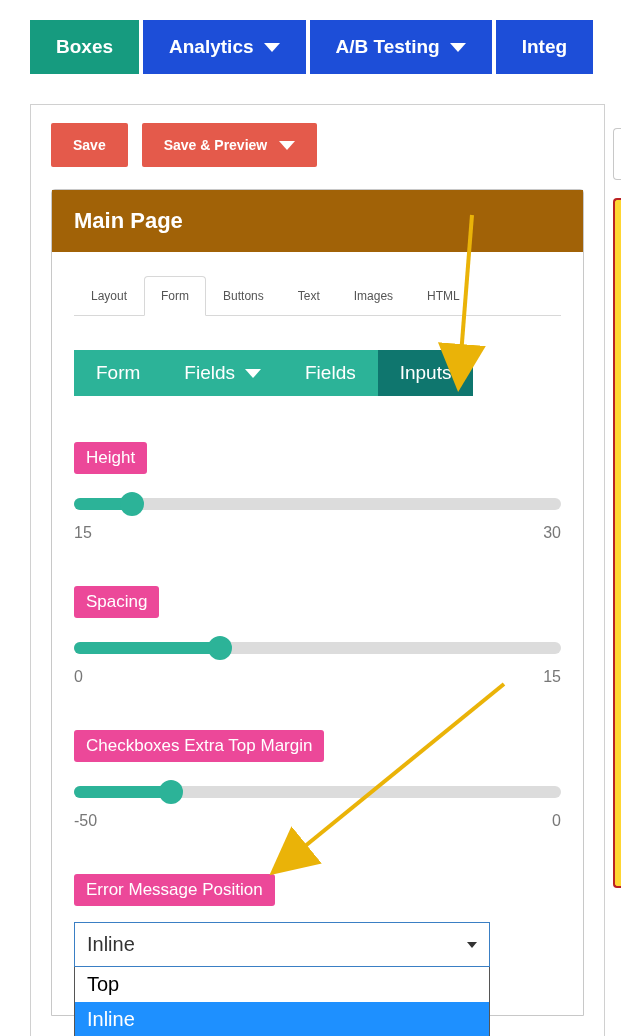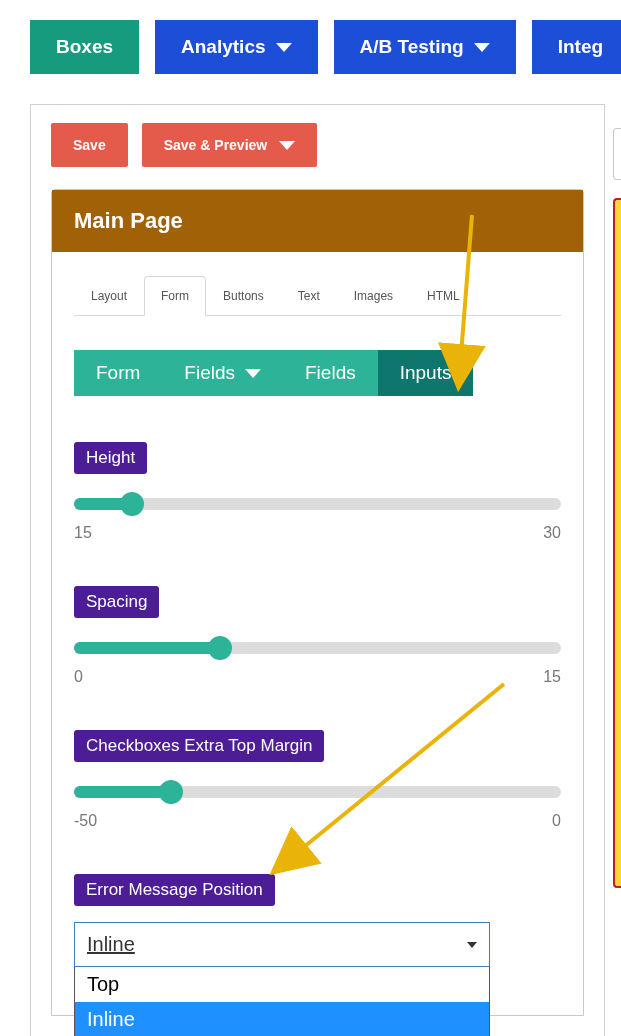--- a/index.html
+++ b/index.html
@@ -9,21 +9,21 @@
     color: #333;
     width: 621px;
     height: 1036px;
     overflow: hidden;
     position: relative;
   }
 
   
   .nav {
     display: flex;
-    gap: 16px;
+    gap: 4px;
     padding: 0 0 0 30px;
     margin-top: 20px;
   }
   .nav-btn {
     background: #1d4ed8;
     color: #fff;
     font-size: 19px;
     font-weight: 600;
     padding: 16px 26px;
     display: flex;
@@ -116,21 +116,21 @@
     display: flex;
     align-items: center;
     gap: 10px;
   }
   .pill.selected { background: #0f766e; }
 
   
   .field { margin-bottom: 44px; }
   .field-label {
     display: inline-block;
-    background: #4c1d95;
+    background: #ec4899;
     color: #fff;
     font-size: 17px;
     padding: 6px 12px;
     border-radius: 3px;
     margin-bottom: 16px;
   }
   .slider-wrap { position: relative; height: 30px; }
   .slider-track {
     position: absolute;
     top: 8px; left: 0; right: 0;
@@ -317,21 +317,21 @@
           <div class="slider-track"></div>
           <div class="slider-fill" style="width:20%;"></div>
           <div class="slider-thumb" style="left:20%;"></div>
         </div>
         <div class="slider-minmax">
           <span>-50</span>
           <span>0</span>
         </div>
       </div>
 
-      <div class="field" style="margin-bottom:8px;text-decoration:underline;">
+      <div class="field" style="margin-bottom:8px;">
         <span class="field-label">Error Message Position</span>
         <div class="select-wrap">
           <div class="select-box">
             <span>Inline</span>
             <span class="select-arrow"></span>
           </div>
           <div class="select-list">
             <div class="select-opt"><span>Top</span></div>
             <div class="select-opt highlight"><span>Inline</span></div>
 

